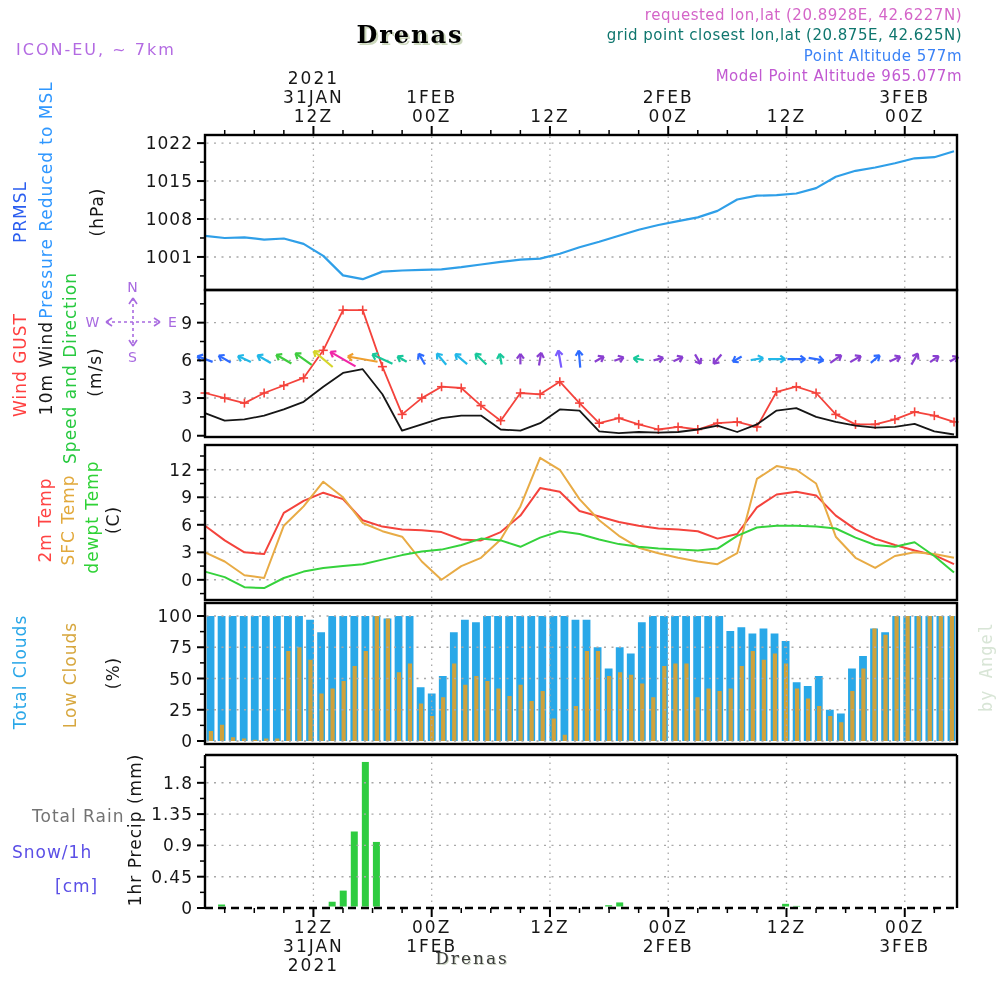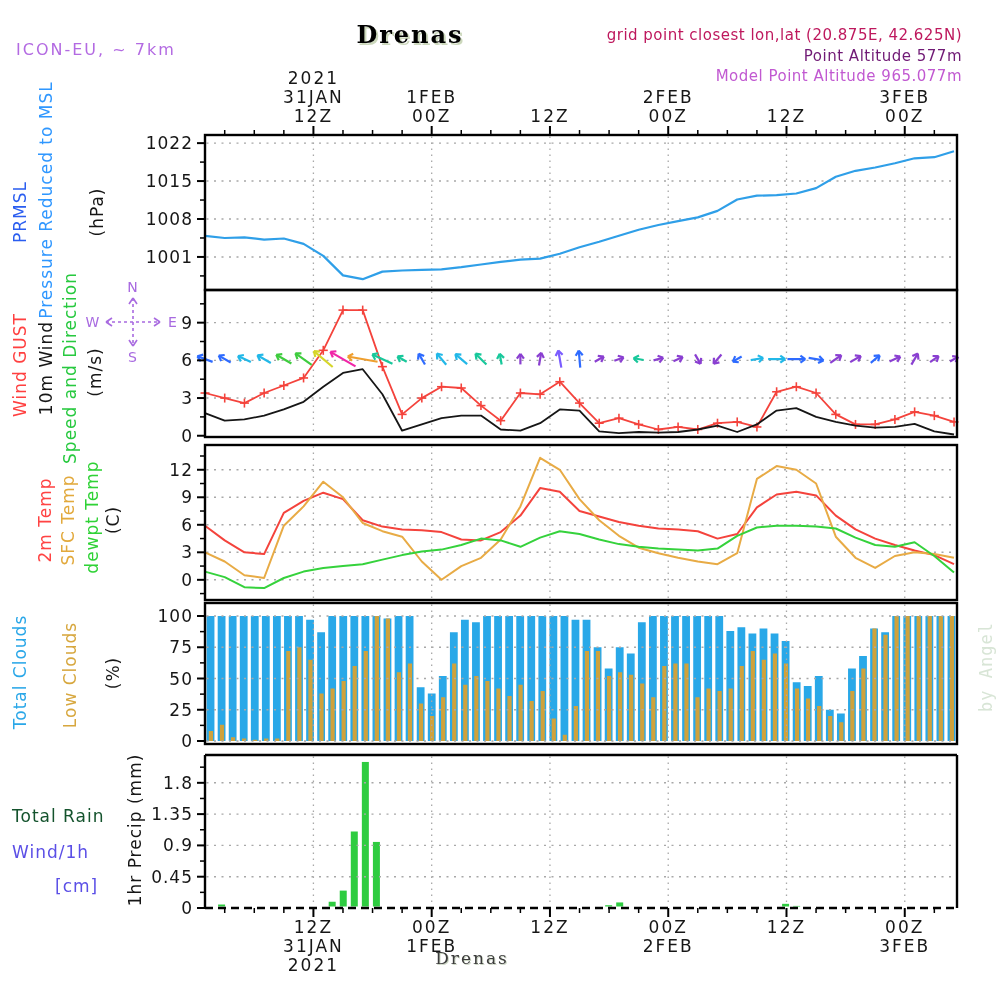--- a/index.html
+++ b/index.html
@@ -5,51 +5,52 @@
   html,body{margin:0;padding:0;background:#fff;}
   #stage{position:relative;width:1000px;height:1000px;background:#fff;overflow:hidden;
          font-family:"DejaVu Sans",sans-serif;color:#161616;}
   .abs{position:absolute;white-space:nowrap;}
   .v{position:absolute;white-space:nowrap;transform:translate(-50%,-50%) rotate(-90deg);}
   .lab{font-size:17px;letter-spacing:1px;}
   .hdr-right{position:absolute;right:38px;text-align:right;font-size:15px;letter-spacing:0.5px;}
   .c-title{color:#f0d29a;}
   .c-model{color:#b36ae2;}
   .c-req{color:#d465c8;}
-  .c-gridpt{color:#be185d;}
-  .c-alt{color:#701a75;}
+  .c-gridpt{color:#0f766e;}
+  .c-alt{color:#3b82f6;}
   .c-malt{color:#c159d1;}
   .c-prmsl{color:#2a5df0;}
   .c-pred{color:#2f97ff;}
   .c-gust{color:#ff4040;}
   .c-black{color:#161616;}
   .c-green{color:#27c93f;}
   .c-red{color:#ff4343;}
   .c-sfc{color:#e2a93c;}
   .c-dew{color:#2fd236;}
   .c-tcld{color:#2aa7e8;}
   .c-lcld{color:#d7a73e;}
-  .c-rain{color:#14532d;}
+  .c-rain{color:#737373;margin-left:20px;}
   .c-snow{color:#5b4fe6;}
   .c-wm{color:#d8e5d6;}
   #title-main{font-family:"DejaVu Serif",serif;font-weight:bold;font-size:24px;
               letter-spacing:2px;color:#000;text-shadow:2px 2px 0 #ccd8bc;}
   #footer-station{font-family:"DejaVu Serif",serif;font-size:17px;letter-spacing:2px;
               color:#3c3c3c;text-shadow:1px 1px 0 #ccd6c4;}
   #watermark{font-family:"DejaVu Sans Mono",monospace;font-size:17px;letter-spacing:1px;
              transform:rotate(-90deg);transform-origin:0 0;}
   svg{position:absolute;left:0;top:0;}
 </style>
 </head>
 <body>
 
 <div id="stage">
 
   <div class="abs" id="title-main" style="left:335px;top:20px;width:150px;text-align:center;">Drenas</div>
   <div class="abs c-model" style="left:16px;top:40px;font-size:16px;letter-spacing:2px;">ICON-EU, ~ 7km</div>
+  <div class="hdr-right c-req" style="top:6px;">requested lon,lat (20.8928E, 42.6227N)</div>
   <div class="hdr-right c-gridpt" style="top:26px;">grid point closest lon,lat (20.875E, 42.625N)</div>
   <div class="hdr-right c-alt" style="top:47px;">Point Altitude 577m</div>
   <div class="hdr-right c-malt" style="top:67px;">Model Point Altitude 965.077m</div>
 
   <div class="v lab c-prmsl" style="left:20px;top:212px;">PRMSL</div>
   <div class="v lab c-pred" style="left:46px;top:200px;">Pressure Reduced to MSL</div>
   <div class="v lab c-black" style="left:97px;top:212px;">(hPa)</div>
 
   <div class="v lab c-gust" style="left:20px;top:365px;">Wind GUST</div>
   <div class="v lab c-black" style="left:46px;top:368px;">10m Wind</div>
@@ -59,21 +60,21 @@
   <div class="v lab c-red" style="left:45px;top:520px;">2m Temp</div>
   <div class="v lab c-sfc" style="left:68px;top:520px;">SFC Temp</div>
   <div class="v lab c-dew" style="left:92px;top:517px;">dewpt Temp</div>
   <div class="v lab c-black" style="left:113px;top:520px;">(C)</div>
 
   <div class="v lab c-tcld" style="left:20px;top:672px;">Total Clouds</div>
   <div class="v lab c-lcld" style="left:70px;top:675px;">Low Clouds</div>
   <div class="v lab c-black" style="left:113px;top:673px;">(%)</div>
 
   <div class="abs lab c-rain" style="left:12px;top:806px;">Total  Rain</div>
-  <div class="abs lab c-snow" style="left:12px;top:842px;">Wind/1h</div>
+  <div class="abs lab c-snow" style="left:12px;top:842px;">Snow/1h</div>
   <div class="abs lab c-snow" style="left:55px;top:876px;">[cm]</div>
   <div class="v lab c-black" style="left:135px;top:830px;">1hr Precip (mm)</div>
 
   <svg id="chart" width="1000" height="1000" viewBox="0 0 1000 1000">
       <g>
         <line x1="313.41415465268676" y1="136.5" x2="313.41415465268676" y2="288.5" stroke="#a8a8a8" stroke-width="1.3" stroke-dasharray="1.5 4.5"></line>
         <line x1="431.6841415465269" y1="136.5" x2="431.6841415465269" y2="288.5" stroke="#a8a8a8" stroke-width="1.3" stroke-dasharray="1.5 4.5"></line>
         <line x1="549.954128440367" y1="136.5" x2="549.954128440367" y2="288.5" stroke="#a8a8a8" stroke-width="1.3" stroke-dasharray="1.5 4.5"></line>
         <line x1="668.2241153342071" y1="136.5" x2="668.2241153342071" y2="288.5" stroke="#a8a8a8" stroke-width="1.3" stroke-dasharray="1.5 4.5"></line>
         <line x1="786.4941022280472" y1="136.5" x2="786.4941022280472" y2="288.5" stroke="#a8a8a8" stroke-width="1.3" stroke-dasharray="1.5 4.5"></line>

